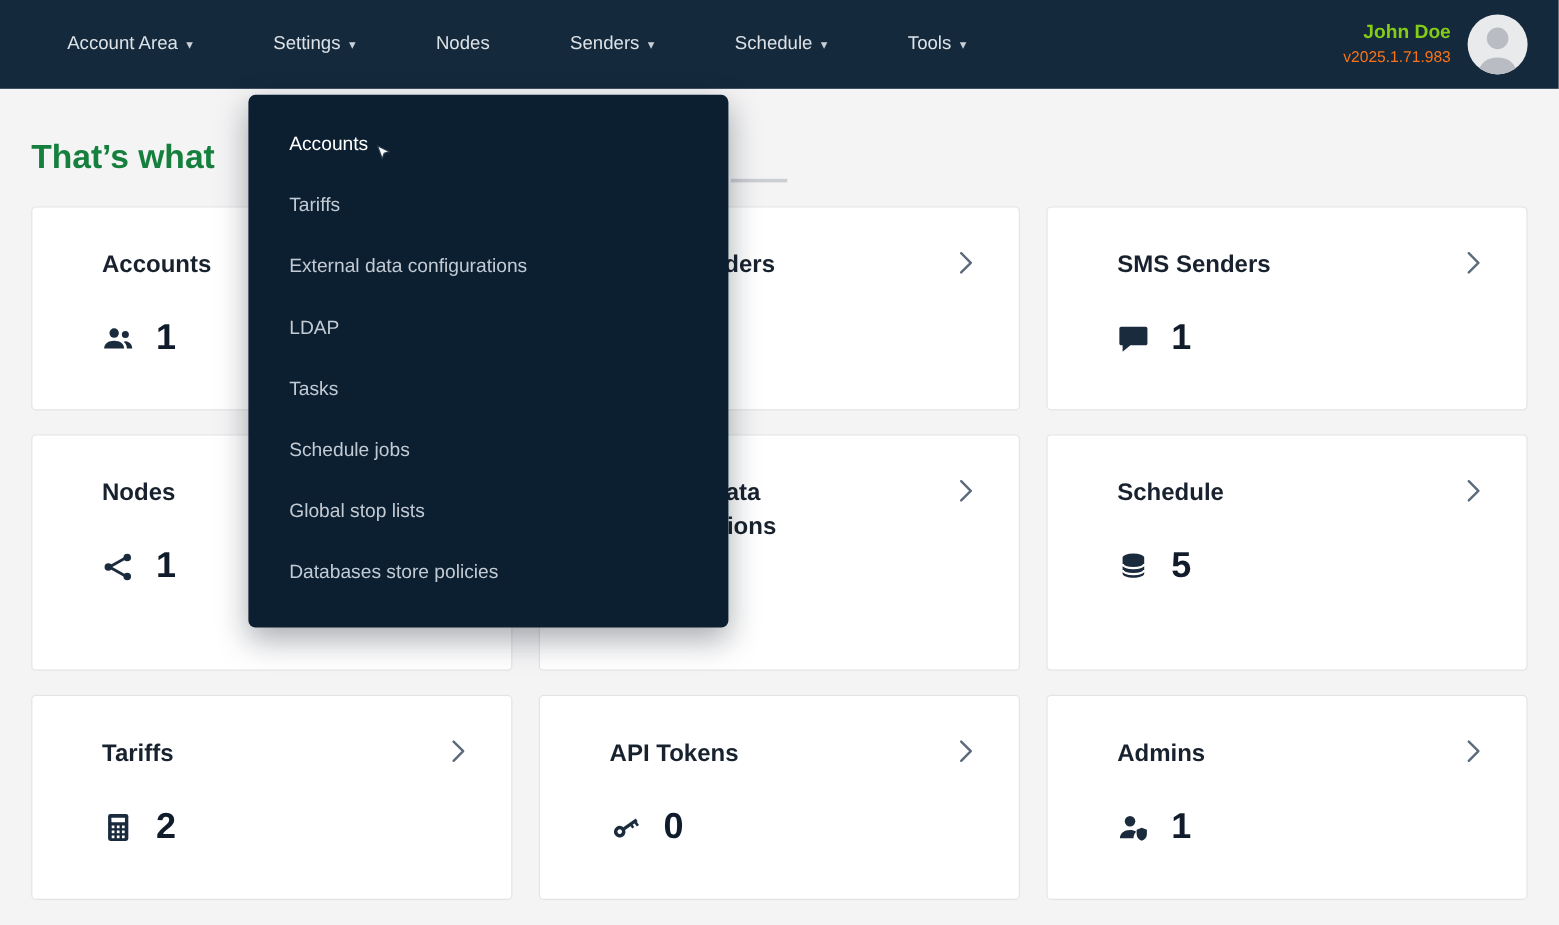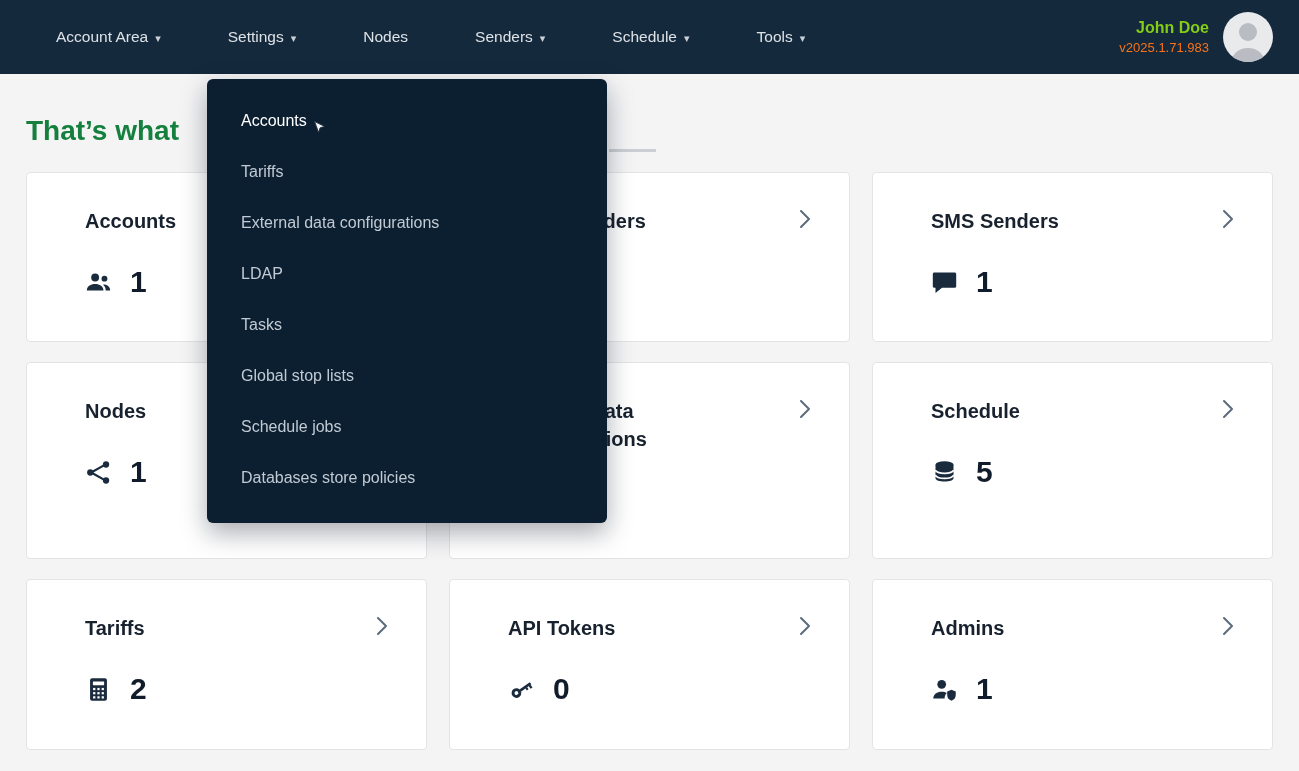--- a/index.html
+++ b/index.html
@@ -133,24 +133,24 @@
   <div class="dropdown-item">
     <span>External data configurations</span>
   </div>
   <div class="dropdown-item">
     <span>LDAP</span>
   </div>
   <div class="dropdown-item">
     <span>Tasks</span>
   </div>
   <div class="dropdown-item">
+    <span>Schedule jobs</span>
+  </div>
+  <div class="dropdown-item">
     <span>Global stop lists</span>
-  </div>
-  <div class="dropdown-item">
-    <span>Schedule jobs</span>
   </div>
   <div class="dropdown-item">
     <span>Databases store policies</span>
   </div>
 </div>
 
 <div class="page-heading">That’s what</div>
 <div class="heading-tail-line"></div>
 
 <div class="cards">

